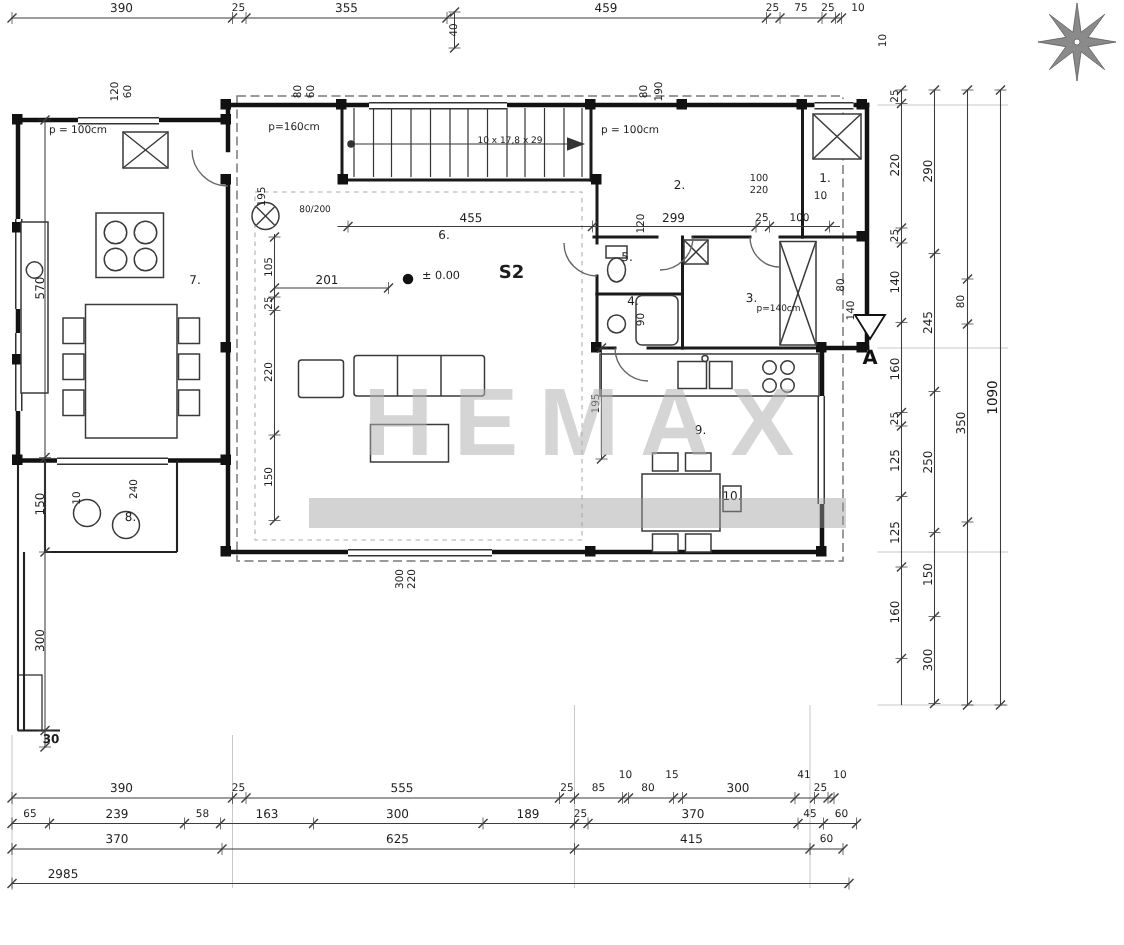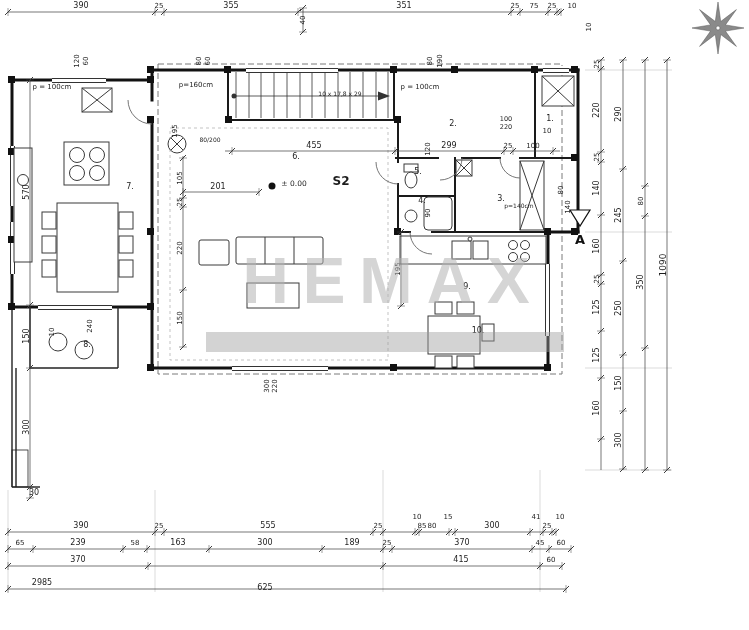--- a/index.html
+++ b/index.html
@@ -415,21 +415,21 @@
         <line x1="299" y1="8" x2="307" y2="8" stroke="#3d3d3d" stroke-width="0.5"></line>
         <line x1="300" y1="35" x2="306" y2="29" stroke="#3d3d3d" stroke-width="1"></line>
         <line x1="299" y1="32" x2="307" y2="32" stroke="#3d3d3d" stroke-width="0.5"></line>
       </g>
 </svg>
 
 <div id="labels">
       <span class="lbl" style="left: 81px; top: 6px; font-size: 8px;">390</span>
       <span class="lbl" style="left: 159px; top: 6px; font-size: 7px;">25</span>
       <span class="lbl" style="left: 231px; top: 6px; font-size: 8px;">355</span>
-      <span class="lbl" style="left: 404px; top: 6px; font-size: 8px;">351</span>
+      <span class="lbl" style="left: 404px; top: 6px; font-size: 8px;">459</span>
       <span class="lbl" style="left: 515px; top: 6px; font-size: 7px;">25</span>
       <span class="lbl" style="left: 534px; top: 6px; font-size: 7px;">75</span>
       <span class="lbl" style="left: 552px; top: 6px; font-size: 7px;">25</span>
       <span class="lbl" style="left: 572px; top: 6px; font-size: 7px;">10</span>
       <span class="lbl rot" style="left: 589px; top: 27px; font-size: 7px;">10</span>
       <span class="lbl rot" style="left: 303px; top: 20px; font-size: 7px;">40</span>
       <span class="lbl rot" style="left: 597px; top: 64px; font-size: 7px;">25</span>
       <span class="lbl rot" style="left: 597px; top: 110px; font-size: 8px;">220</span>
       <span class="lbl rot" style="left: 597px; top: 157px; font-size: 7px;">25</span>
       <span class="lbl rot" style="left: 597px; top: 188px; font-size: 8px;">140</span>
@@ -442,47 +442,47 @@
       <span class="lbl rot" style="left: 619px; top: 215px; font-size: 8px;">245</span>
       <span class="lbl rot" style="left: 619px; top: 308px; font-size: 8px;">250</span>
       <span class="lbl rot" style="left: 619px; top: 383px; font-size: 8px;">150</span>
       <span class="lbl rot" style="left: 619px; top: 440px; font-size: 8px;">300</span>
       <span class="lbl rot" style="left: 641px; top: 201px; font-size: 7px;">80</span>
       <span class="lbl rot" style="left: 641px; top: 282px; font-size: 8px;">350</span>
       <span class="lbl rot" style="left: 663px; top: 265px; font-size: 9px;">1090</span>
       <span class="lbl rot" style="left: 27px; top: 192px; font-size: 8px;">570</span>
       <span class="lbl rot" style="left: 27px; top: 336px; font-size: 8px;">150</span>
       <span class="lbl rot" style="left: 27px; top: 427px; font-size: 8px;">300</span>
-      <span class="lbl" style="left: 34px; top: 493px; font-size: 8px;">30</span>
+      <span class="lbl" style="left: 34px; top: 493px; font-size: 8px; font-weight: bold;">30</span>
       <span class="lbl rot" style="left: 52px; top: 332px; font-size: 7px;">10</span>
       <span class="lbl rot" style="left: 90px; top: 326px; font-size: 7px;">240</span>
       <span class="lbl" style="left: 81px; top: 526px; font-size: 8px;">390</span>
       <span class="lbl" style="left: 159px; top: 526px; font-size: 7px;">25</span>
       <span class="lbl" style="left: 268px; top: 526px; font-size: 8px;">555</span>
       <span class="lbl" style="left: 378px; top: 526px; font-size: 7px;">25</span>
-      <span class="lbl" style="left: 399px; top: 526px; font-size: 7px; margin-left: 23px;">85</span>
+      <span class="lbl" style="left: 399px; top: 526px; font-size: 7px;">85</span>
       <span class="lbl" style="left: 417px; top: 517px; font-size: 7px;">10</span>
       <span class="lbl" style="left: 432px; top: 526px; font-size: 7px;">80</span>
       <span class="lbl" style="left: 448px; top: 517px; font-size: 7px;">15</span>
       <span class="lbl" style="left: 492px; top: 526px; font-size: 8px;">300</span>
       <span class="lbl" style="left: 536px; top: 517px; font-size: 7px;">41</span>
       <span class="lbl" style="left: 547px; top: 526px; font-size: 7px;">25</span>
       <span class="lbl" style="left: 560px; top: 517px; font-size: 7px;">10</span>
       <span class="lbl" style="left: 20px; top: 543px; font-size: 7px;">65</span>
       <span class="lbl" style="left: 78px; top: 543px; font-size: 8px;">239</span>
       <span class="lbl" style="left: 135px; top: 543px; font-size: 7px;">58</span>
       <span class="lbl" style="left: 178px; top: 543px; font-size: 8px;">163</span>
       <span class="lbl" style="left: 265px; top: 543px; font-size: 8px;">300</span>
       <span class="lbl" style="left: 352px; top: 543px; font-size: 8px;">189</span>
       <span class="lbl" style="left: 387px; top: 543px; font-size: 7px;">25</span>
       <span class="lbl" style="left: 462px; top: 543px; font-size: 8px;">370</span>
       <span class="lbl" style="left: 540px; top: 543px; font-size: 7px;">45</span>
       <span class="lbl" style="left: 561px; top: 543px; font-size: 7px;">60</span>
       <span class="lbl" style="left: 78px; top: 560px; font-size: 8px;">370</span>
-      <span class="lbl" style="left: 265px; top: 588px; font-size: 8px;">625</span>
+      <span class="lbl" style="left: 265px; top: 560px; font-size: 8px;">625</span>
       <span class="lbl" style="left: 461px; top: 560px; font-size: 8px;">415</span>
       <span class="lbl" style="left: 551px; top: 560px; font-size: 7px;">60</span>
       <span class="lbl" style="left: 42px; top: 583px; font-size: 8px;">2985</span>
       <span class="lbl" style="left: 52px; top: 87px; font-size: 7px;">p = 100cm</span>
       <span class="lbl" style="left: 196px; top: 85px; font-size: 7px;">p=160cm</span>
       <span class="lbl" style="left: 340px; top: 94px; font-size: 6px;">10 x 17,8 x 29</span>
       <span class="lbl" style="left: 420px; top: 87px; font-size: 7px;">p = 100cm</span>
       <span class="lbl" style="left: 550px; top: 119px; font-size: 8px;">1.</span>
       <span class="lbl" style="left: 547px; top: 131px; font-size: 7px;">10</span>
       <span class="lbl" style="left: 506px; top: 119px; font-size: 6.5px;">100</span>
@@ -498,21 +498,21 @@
       <span class="lbl" style="left: 218px; top: 187px; font-size: 8px;">201</span>
       <span class="lbl" style="left: 294px; top: 184px; font-size: 7.5px;">± 0.00</span>
       <span class="lbl" style="left: 341px; top: 181px; font-size: 12px; font-weight: bold;">S2</span>
       <span class="lbl" style="left: 418px; top: 172px; font-size: 8px;">5.</span>
       <span class="lbl" style="left: 422px; top: 201px; font-size: 8px;">4.</span>
       <span class="lbl rot" style="left: 428px; top: 213px; font-size: 7px;">90</span>
       <span class="lbl" style="left: 501px; top: 199px; font-size: 8px;">3.</span>
       <span class="lbl" style="left: 519px; top: 206px; font-size: 6px;">p=140cm</span>
       <span class="lbl" style="left: 467px; top: 287px; font-size: 8px;">9.</span>
       <span class="lbl rot" style="left: 398px; top: 269px; font-size: 7px;">195</span>
-      <span class="lbl" style="left: 478px; top: 331px; font-size: 8px; text-align: right;">10.</span>
+      <span class="lbl" style="left: 488px; top: 331px; font-size: 8px; text-align: right;">10.</span>
       <span class="lbl" style="left: 87px; top: 345px; font-size: 8px;">8.</span>
       <span class="lbl rot" style="left: 180px; top: 178px; font-size: 7px;">105</span>
       <span class="lbl rot" style="left: 180px; top: 202px; font-size: 7px;">25</span>
       <span class="lbl rot" style="left: 180px; top: 248px; font-size: 7px;">220</span>
       <span class="lbl rot" style="left: 180px; top: 318px; font-size: 7px;">150</span>
       <span class="lbl rot" style="left: 267px; top: 386px; font-size: 7px;">300</span>
       <span class="lbl rot" style="left: 275px; top: 386px; font-size: 7px;">220</span>
       <span class="lbl rot" style="left: 77px; top: 61px; font-size: 7px;">120</span>
       <span class="lbl rot" style="left: 86px; top: 61px; font-size: 7px;">60</span>
       <span class="lbl rot" style="left: 199px; top: 61px; font-size: 7px;">80</span>

